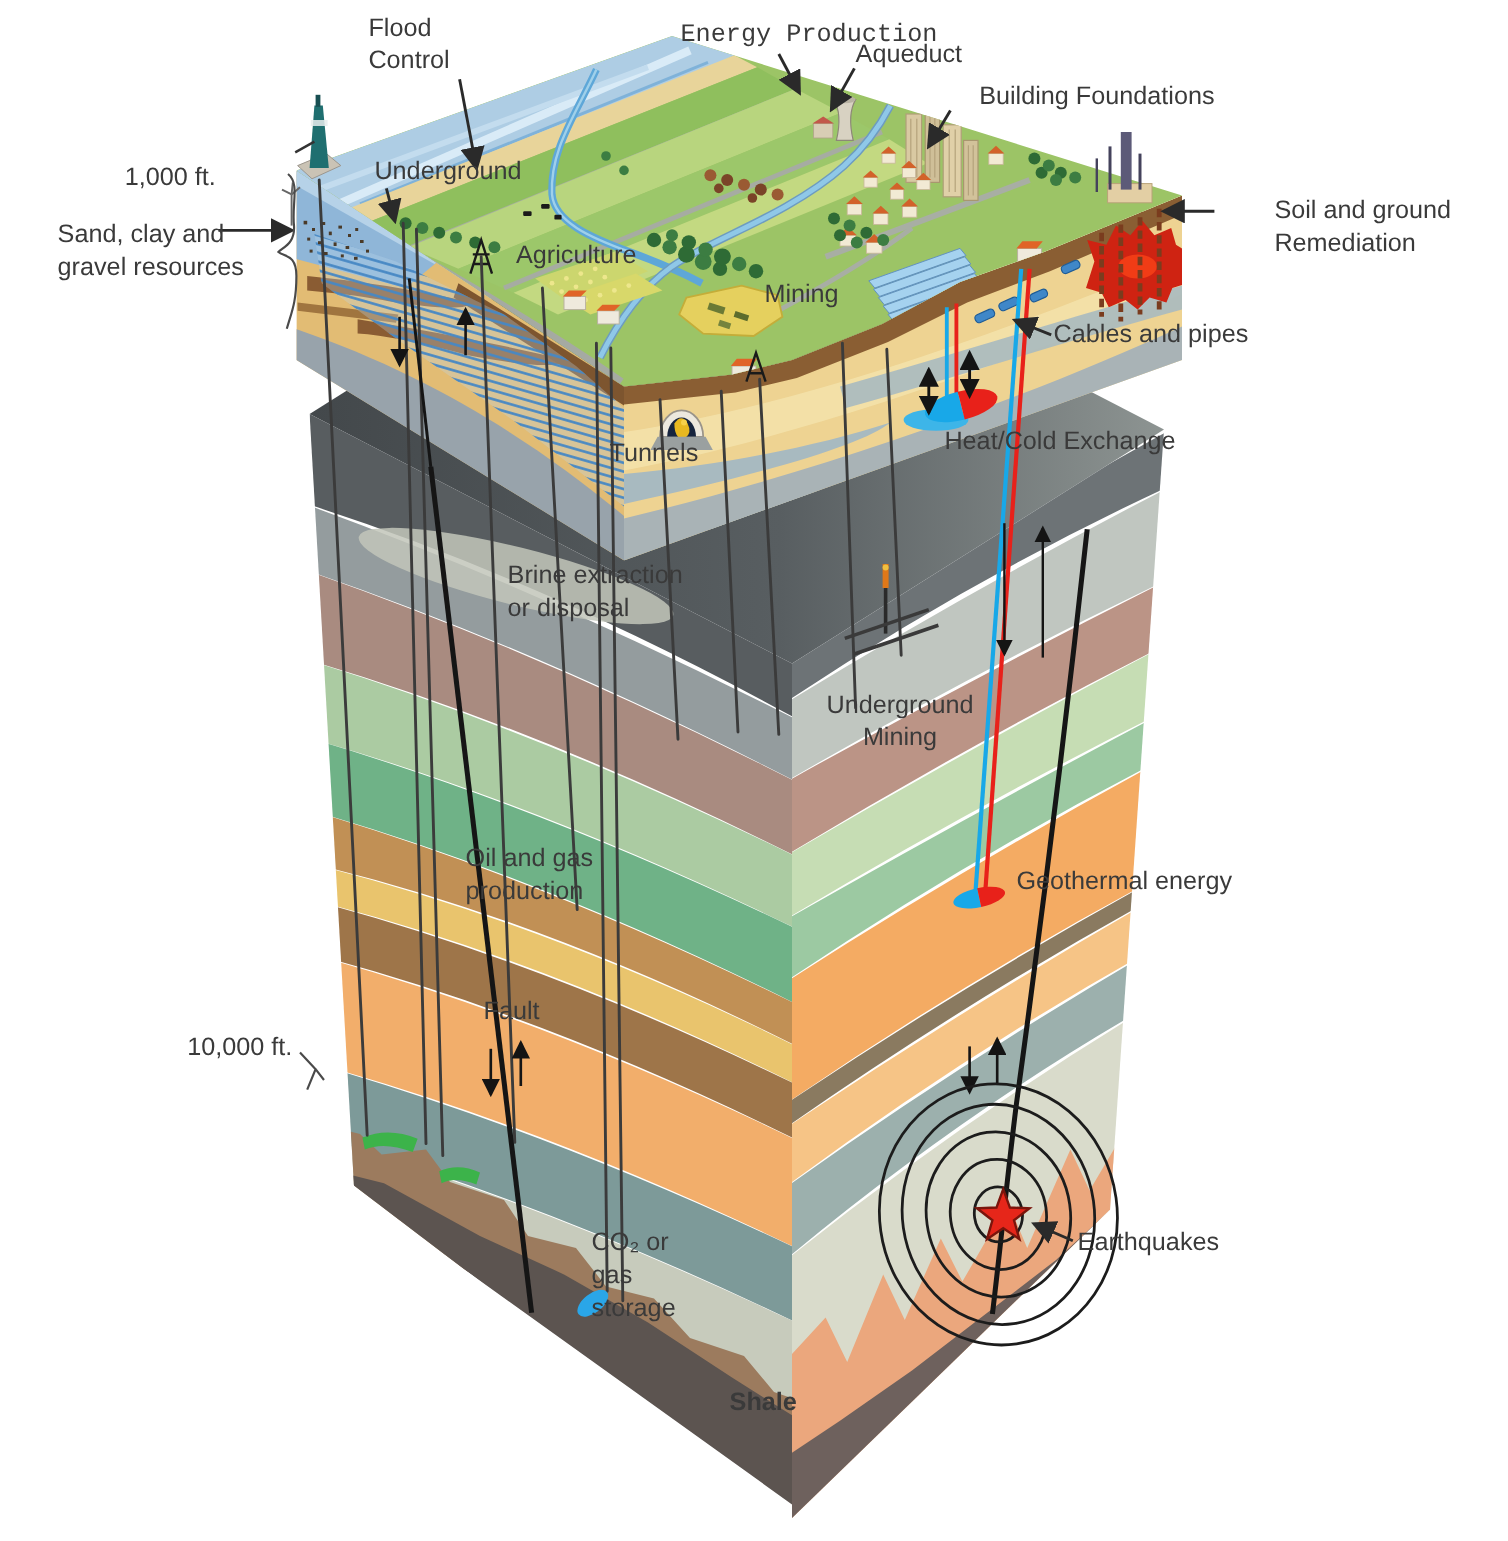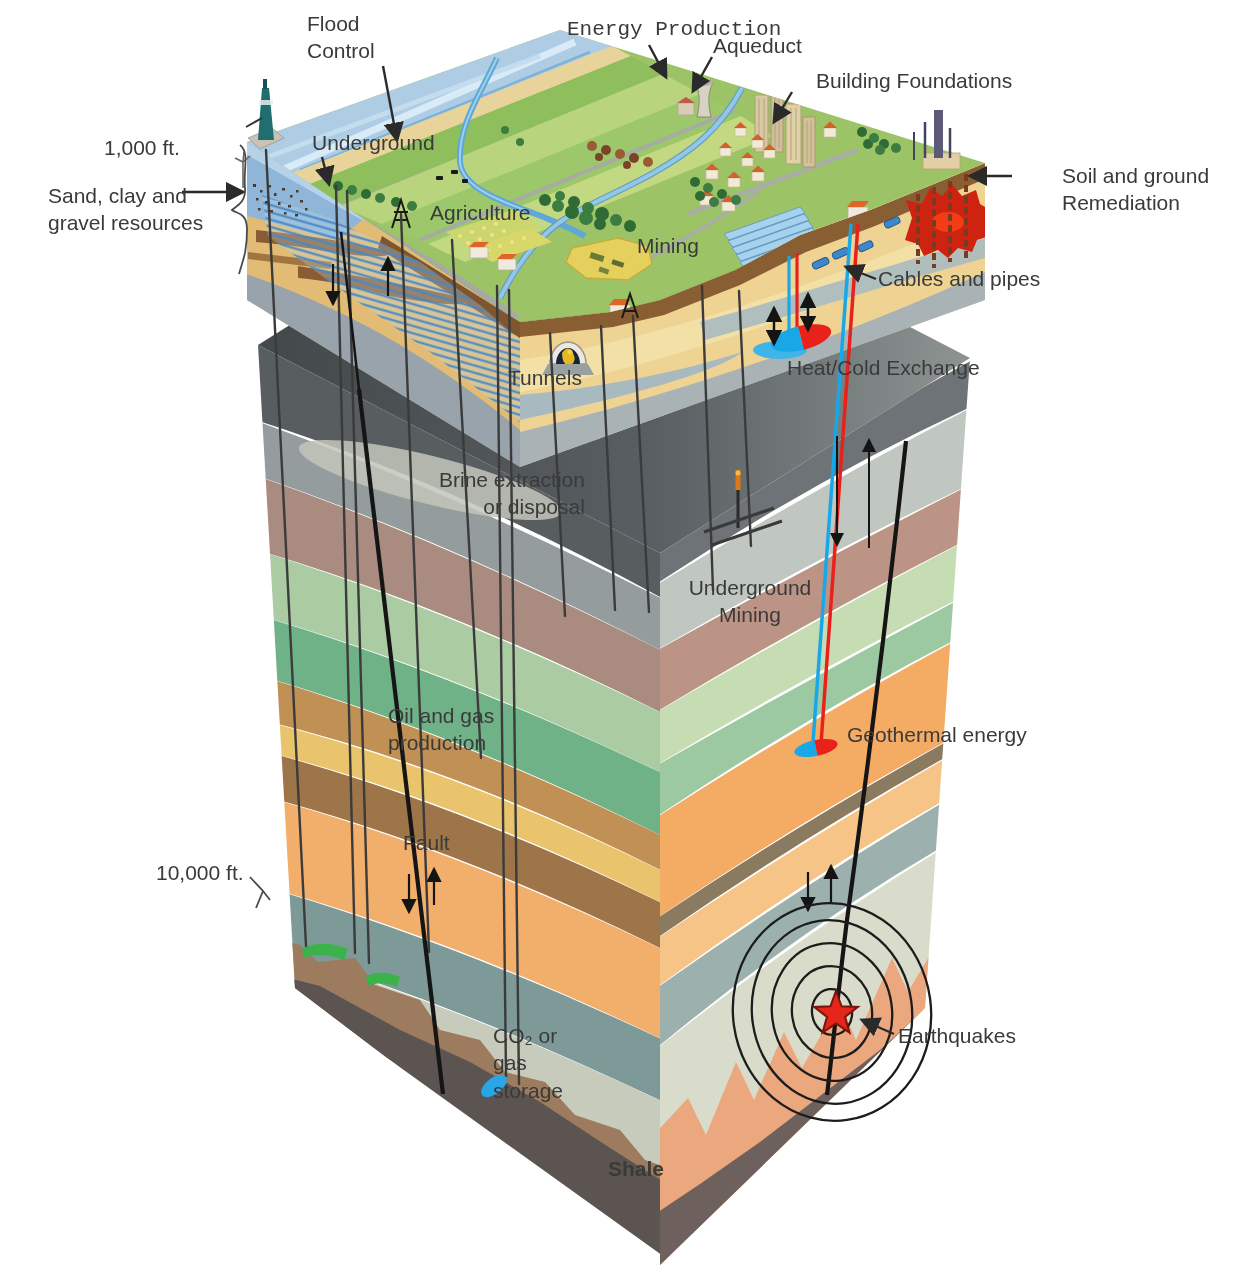--- a/index.html
+++ b/index.html
@@ -491,21 +491,21 @@
 <div class="lbl" style="left:48px;top:182px;">Sand, clay and
 gravel resources</div>
 <div class="lbl" style="left:312px;top:129px;">Underground</div>
 <div class="lbl" style="left:430px;top:199px;">Agriculture</div>
 <div class="lbl" style="left:637px;top:232px;">Mining</div>
 <div class="lbl" style="left:1015px;top:162px;margin-left:47px;">Soil and ground
 Remediation</div>
 <div class="lbl" style="left:878px;top:265px;">Cables and pipes</div>
 <div class="lbl" style="left:787px;top:354px;">Heat/Cold Exchange</div>
 <div class="lbl" style="left:508px;top:364px;">Tunnels</div>
-<div class="lbl" style="left:439px;top:466px;text-align:right;">Brine extraction
+<div class="lbl" style="left:423px;top:466px;">Brine extraction
 or disposal</div>
 <div class="lbl ctr" style="left:672px;top:574px;width:156px;">Underground
 Mining</div>
 <div class="lbl" style="left:388px;top:702px;">Oil and gas
 production</div>
 <div class="lbl" style="left:847px;top:721px;">Geothermal energy</div>
 <div class="lbl" style="left:403px;top:829px;">Fault</div>
 <div class="lbl" style="left:156px;top:859px;">10,000 ft.</div>
 <div class="lbl" style="left:493px;top:1022px;">CO₂ or
 gas

